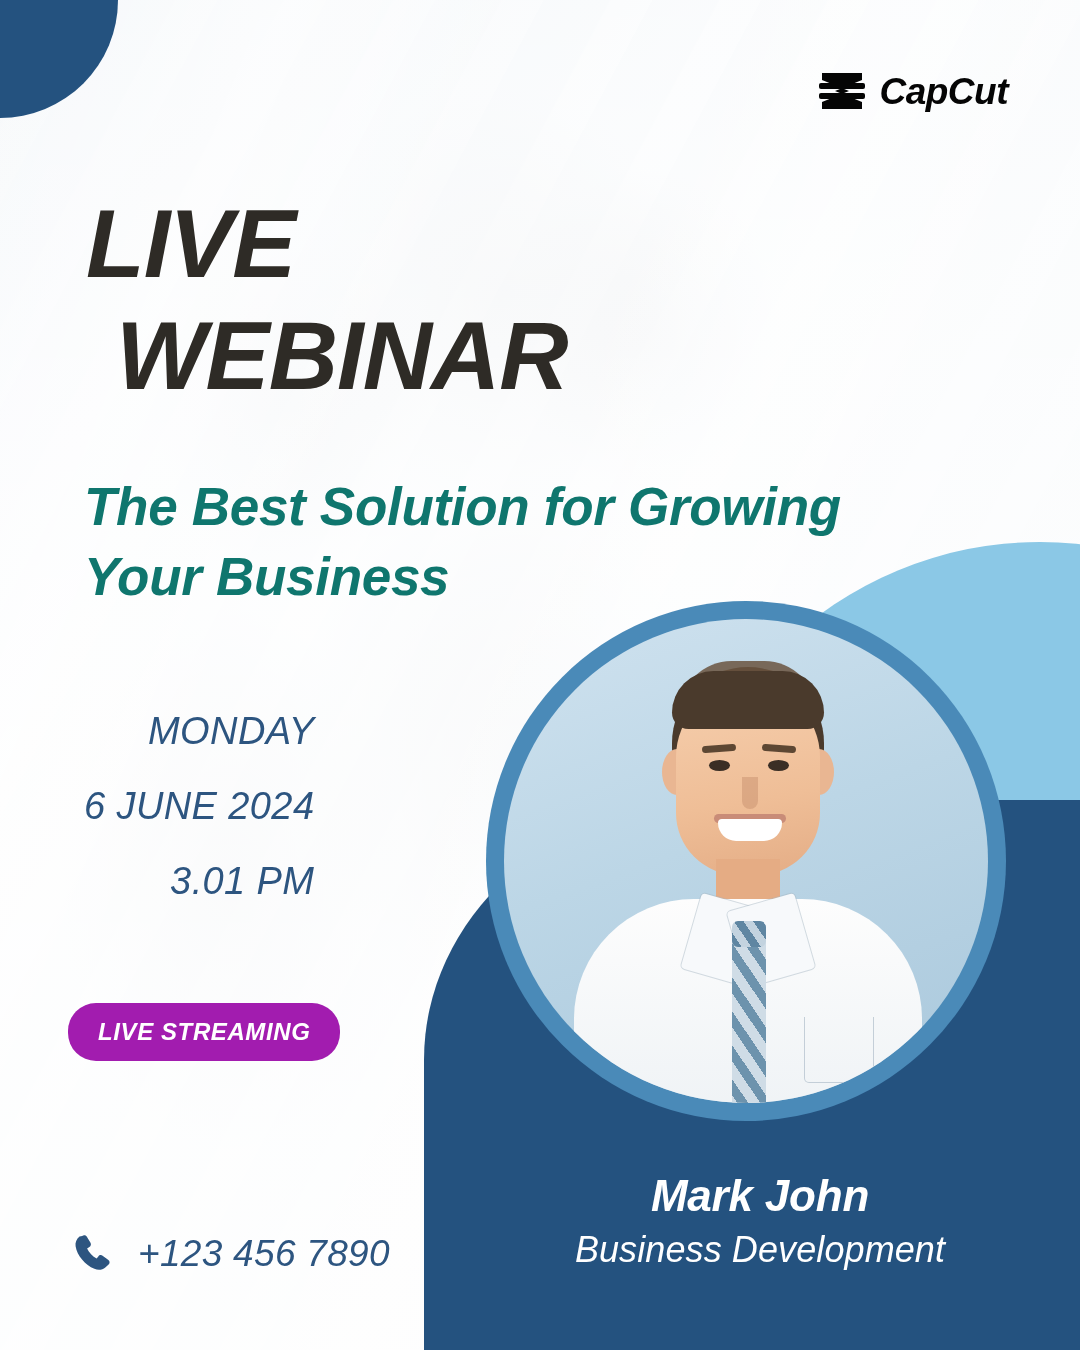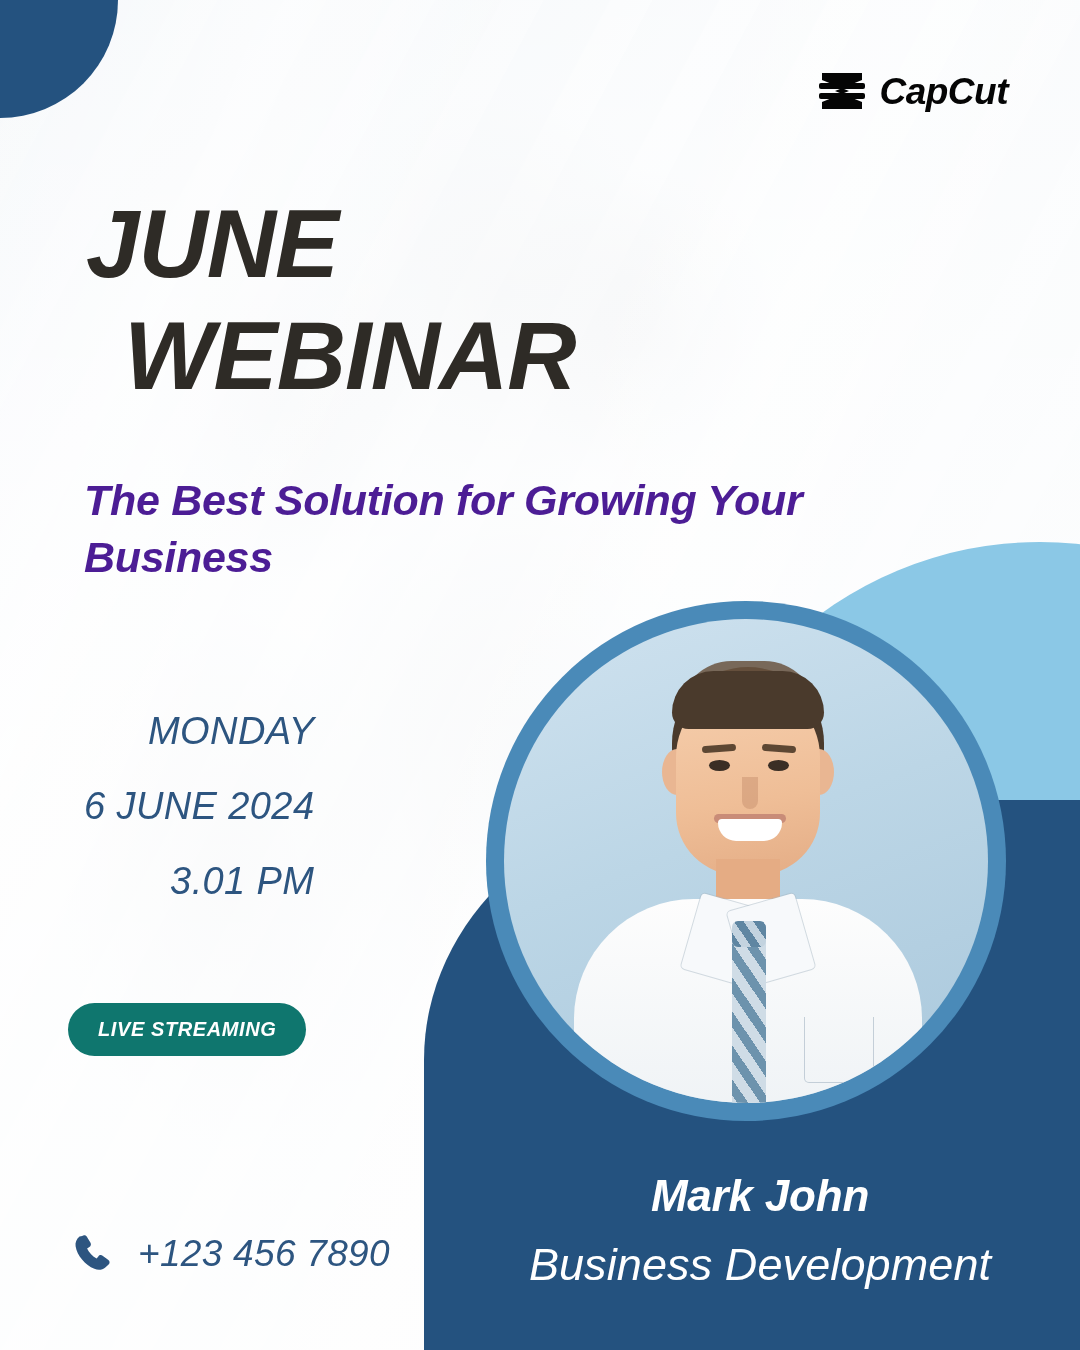--- a/index.html
+++ b/index.html
@@ -168,48 +168,48 @@
 
   
   .headline {
     position:absolute; left:86px; top:188px;
     color:#2e2b26;
     font-weight:bold;
     font-size:96px;
     line-height:1.17;
     letter-spacing:-1px;
   }
-  .headline .l2 { margin-left:38px; display:block; }
+  .headline .l2 { margin-left:30px; display:block; }
 
   .subtitle {
     position:absolute; left:84px; top:472px;
     width:780px;
-    color:#4c1d95;
+    color:#0f766e;
     font-weight:bold;
-    font-size:43px;
+    font-size:53px;
     line-height:1.32;
     letter-spacing:-.3px;
   }
 
   
   .datetime {
     position:absolute; left:84px; top:712px;
     color:#2d5580;
     font-size:38px;
     line-height:1;
     letter-spacing:.4px;
   }
   .datetime div { margin-bottom:37px;text-align:right; }
 
   
   .badge {
     position:absolute; left:68px; top:1003px;
-    background:#0f766e;
+    background:#a21caf;
     color:#ffffff;
-    font-size:20px;
+    font-size:24px;
     font-weight:bold;
     letter-spacing:.6px;
     padding:15px 30px;
     border-radius:28px;
     display:inline-block;
   }
 
   
   .phone-row {
     position:absolute; left:72px; top:1232px;
@@ -228,22 +228,22 @@
     position:absolute; left:500px; top:1168px;
     width:520px;
     text-align:center;
     color:#ffffff;
   }
   .speaker-name {
     font-size:44px; font-weight:bold; letter-spacing:-.2px;
     line-height:1.25;
   }
   .speaker-role {
-    font-size:45px; font-weight:normal; letter-spacing:.1px;
-    margin-top:15px; line-height:1.2;
+    font-size:36px; font-weight:normal; letter-spacing:.1px;
+    margin-top:5px; line-height:1.2;
   }
 </style>
 </head>
 <body>
 
 <div id="poster">
 
   <div class="bg-photo"></div>
   <div class="bg-wash"></div>
   <div class="bg-sheen"></div>
@@ -282,21 +282,21 @@
       <svg class="logo-mark" viewBox="0 0 48 42" xmlns="http://www.w3.org/2000/svg" aria-hidden="true">
         <path d="M4 3 L44 3 L44 10 L17 21 L44 32 L44 39 L4 39 L4 32 L31 21 L4 10 Z" fill="#050505"></path>
         <rect x="1" y="13" width="46" height="6" rx="2" fill="#050505"></rect>
         <rect x="1" y="23" width="46" height="6" rx="2" fill="#050505"></rect>
       </svg>
     </span>
     <span class="logo-text">CapCut</span>
   </div>
 
   <div class="headline">
-    <span>JUNE</span>
+    <span>LIVE</span>
     <span class="l2">WEBINAR</span>
   </div>
 
   <div class="subtitle">The Best Solution for Growing Your Business</div>
 
   <div class="datetime">
     <div>MONDAY</div>
     <div>6 JUNE 2024</div>
     <div>3.01 PM</div>
   </div>

